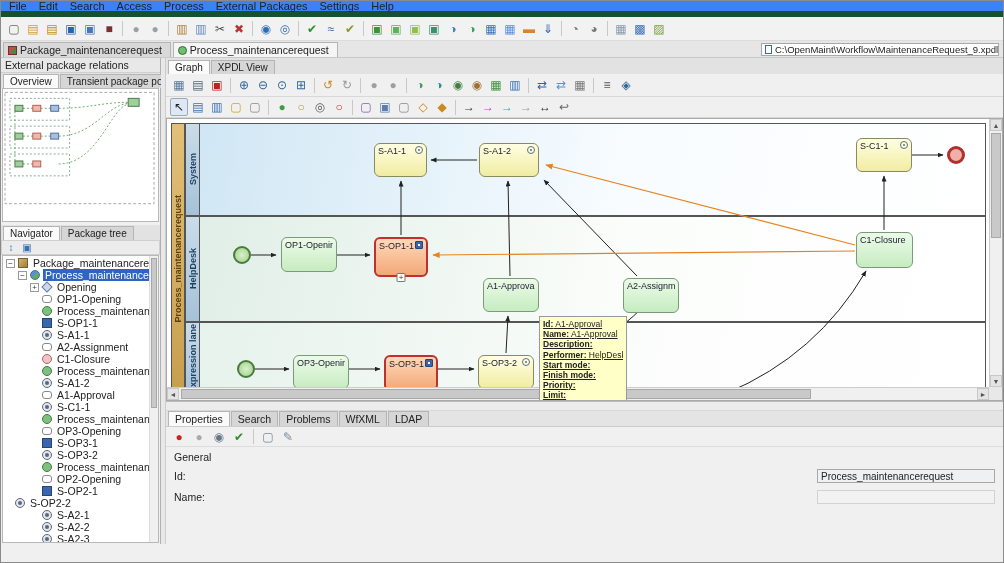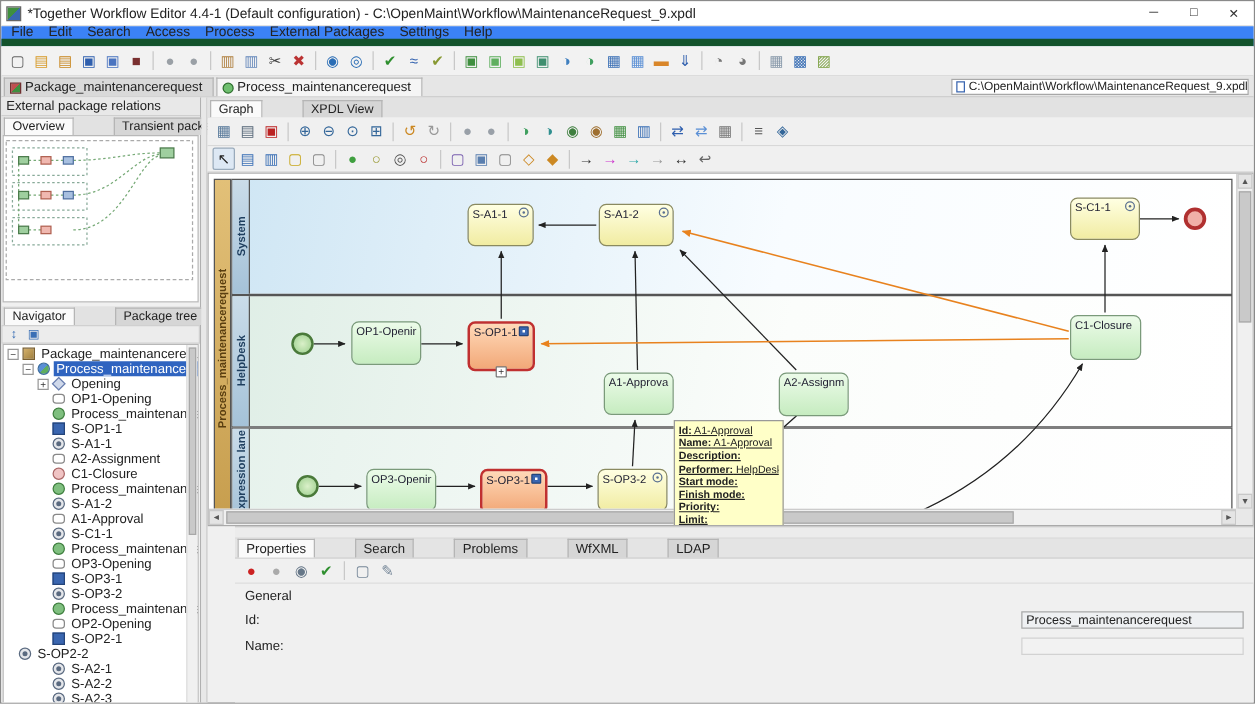--- a/index.html
+++ b/index.html
@@ -28,21 +28,21 @@
   .ico-process{border-radius:50%;background:#6fbf6f;border:1px solid #2f6f2f;}
   .pathbox{margin-left:auto;margin-right:4px;margin-bottom:1px;width:238px;height:13px;background:#fff;border:1px solid #a8a8a8;display:flex;align-items:center;gap:3px;font-size:9.5px;padding:0 3px;white-space:nowrap;overflow:hidden;}
   .pathico{width:7px;height:9px;background:#fff;border:1px solid #3a66b0;flex:none;}
   
   .content{display:flex;height:486px;}
   .leftpanel{width:160px;flex:none;display:flex;flex-direction:column;background:#f0f0f0;border-right:1px solid #b0b0b0;}
   .splitter{width:5px;flex:none;background:#e8e8e8;border-right:1px solid #cccccc;}
   .mainpanel{flex:1;min-width:0;display:flex;flex-direction:column;}
   
   .lp-header{height:15px;background:#e8e8e8;border-bottom:1px solid #cfcfcf;display:flex;align-items:center;padding-left:4px;font-size:10.5px;}
-  .tabs{display:flex;align-items:flex-end;height:15px;padding-left:2px;background:#e2e2e2;gap:31px;}
+  .tabs{display:flex;align-items:flex-end;height:15px;padding-left:2px;background:#e2e2e2;}
   .tab{padding:1px 6px;font-size:10px;background:#d6d6d6;border:1px solid #b5b5b5;border-bottom:none;margin-right:1px;white-space:nowrap;}
   .tab.active{background:#fafafa;}
   .overview{height:134px;background:#ffffff;border:1px solid #b8b8b8;margin:0 1px;}
   .minimap{width:100%;height:100%;}
   .nav-toolbar{height:15px;background:#ececec;border:1px solid #d0d0d0;display:flex;align-items:center;gap:2px;padding-left:2px;margin-top:0;}
   .nav-toolbar .tbi{width:14px;height:13px;font-size:10px;}
   .tree{flex:1;background:#ffffff;border:1px solid #b8b8b8;margin:0 1px 1px 1px;overflow:hidden;position:relative;padding-top:1px;}
   .trow{height:12px;display:flex;align-items:center;gap:3px;white-space:nowrap;font-size:10.5px;}
   .tlabel{padding:0 2px;}
   .trow.sel .tlabel{background:#2f64c0;color:#ffffff;}
@@ -96,47 +96,38 @@
   .vscroll{position:absolute;right:0;top:0;bottom:13px;width:13px;background:#f0f0f0;border-left:1px solid #cccccc;}
   .vscroll .arr{position:absolute;left:0;right:0;height:12px;display:flex;align-items:center;justify-content:center;font-size:7px;color:#555;background:#e4e4e4;border:1px solid #c8c8c8;}
   .vscroll .arr.up{top:0}.vscroll .arr.dn{bottom:0}
   .vscroll .thumb{position:absolute;left:1px;right:1px;top:14px;height:105px;background:#c9c9c9;border:1px solid #a8a8a8;}
   .hscroll{position:absolute;left:0;right:13px;bottom:0;height:13px;background:#f0f0f0;border-top:1px solid #cccccc;}
   .hscroll .arr{position:absolute;top:0;bottom:0;width:12px;display:flex;align-items:center;justify-content:center;font-size:7px;color:#555;background:#e4e4e4;border:1px solid #c8c8c8;}
   .hscroll .arr.lf{left:0}.hscroll .arr.rt{right:0}
   .hscroll .thumb{position:absolute;top:1px;bottom:1px;left:14px;width:630px;background:#c9c9c9;border:1px solid #a8a8a8;}
   .corner{position:absolute;right:0;bottom:0;width:13px;height:13px;background:#e8e8e8;}
   
-  .bottom{height:143px;flex:none;background:#f0f0f0;display:flex;flex-direction:column;border-top:1px solid #bbb;margin-left:22px;}
+  .bottom{height:143px;flex:none;background:#f0f0f0;display:flex;flex-direction:column;border-top:1px solid #bbb;}
   .bsplit{height:9px;background:#ececec;border-bottom:1px solid #d8d8d8;}
   .btabs{height:16px;background:#e4e4e4;border-bottom:1px solid #cccccc;}
   .btabs .tab{font-size:10.5px;}
   .btoolbar{height:20px;background:#f0f0f0;border-bottom:1px solid #dddddd;display:flex;align-items:center;gap:2px;padding-left:4px;}
   .bsection{padding:4px 0 2px 8px;font-size:10.5px;}
   .bform{flex:1;padding:3px 8px 0 8px;display:flex;flex-direction:column;gap:5px;}
   .frow{display:flex;align-items:center;height:16px;}
   .flabel{font-size:10.5px;}
   .fvalue{margin-left:auto;width:178px;height:14px;border:1px solid #a8a8a8;background:#eef0f2;font-size:10px;display:flex;align-items:center;padding:0 3px;white-space:nowrap;overflow:hidden;}
   .fvalue.empty{background:#f2f2f2;border-color:#d2d2d2;}
   .fvalue.select{background:#dde5ee;}
 </style>
 </head>
 <body>
 
 <div class="win">
 
-  <div class="titlebar">
-    <span class="appicon"></span>
-    <span class="title">*Together Workflow Editor 4.4-1 (Default configuration) - C:\OpenMaint\Workflow\MaintenanceRequest_9.xpdl</span>
-    <span class="winbtns">
-      <span class="winbtn">─</span>
-      <span class="winbtn">□</span>
-      <span class="winbtn">✕</span>
-    </span>
-  </div>
 
   <div class="menubar">
       <span class="menu-item">File</span>
       <span class="menu-item">Edit</span>
       <span class="menu-item">Search</span>
       <span class="menu-item">Access</span>
       <span class="menu-item">Process</span>
       <span class="menu-item">External Packages</span>
       <span class="menu-item">Settings</span>
       <span class="menu-item">Help</span>

